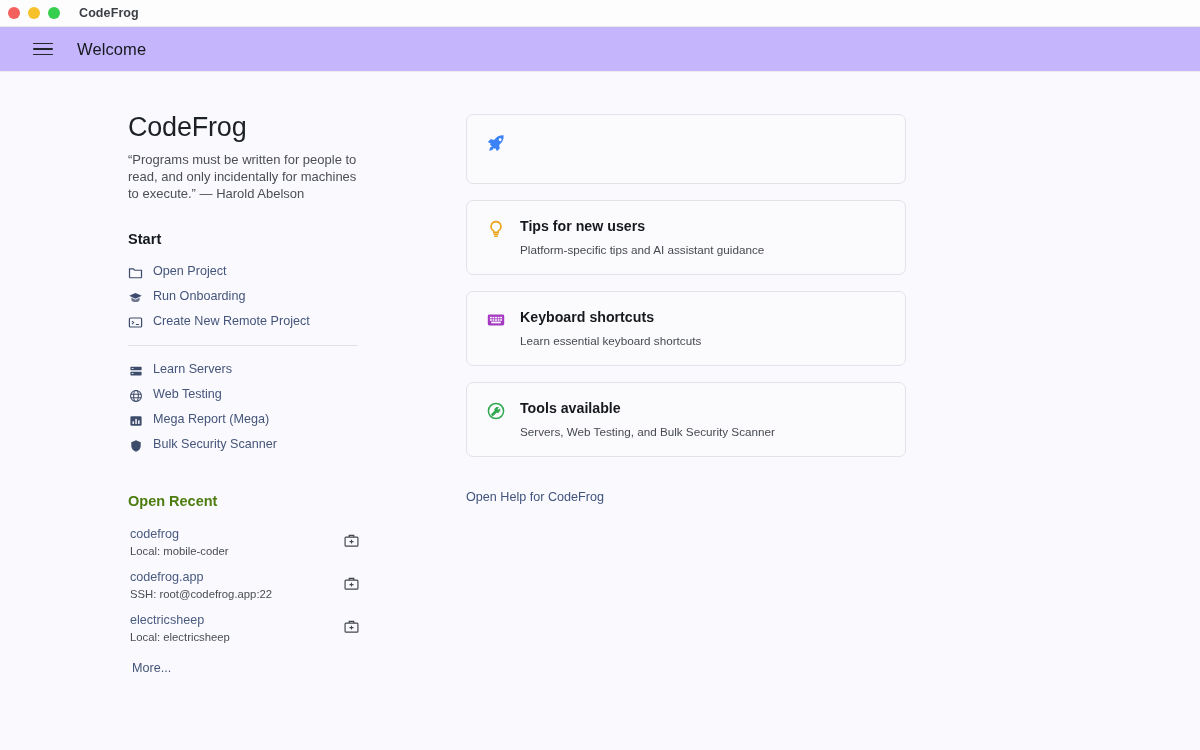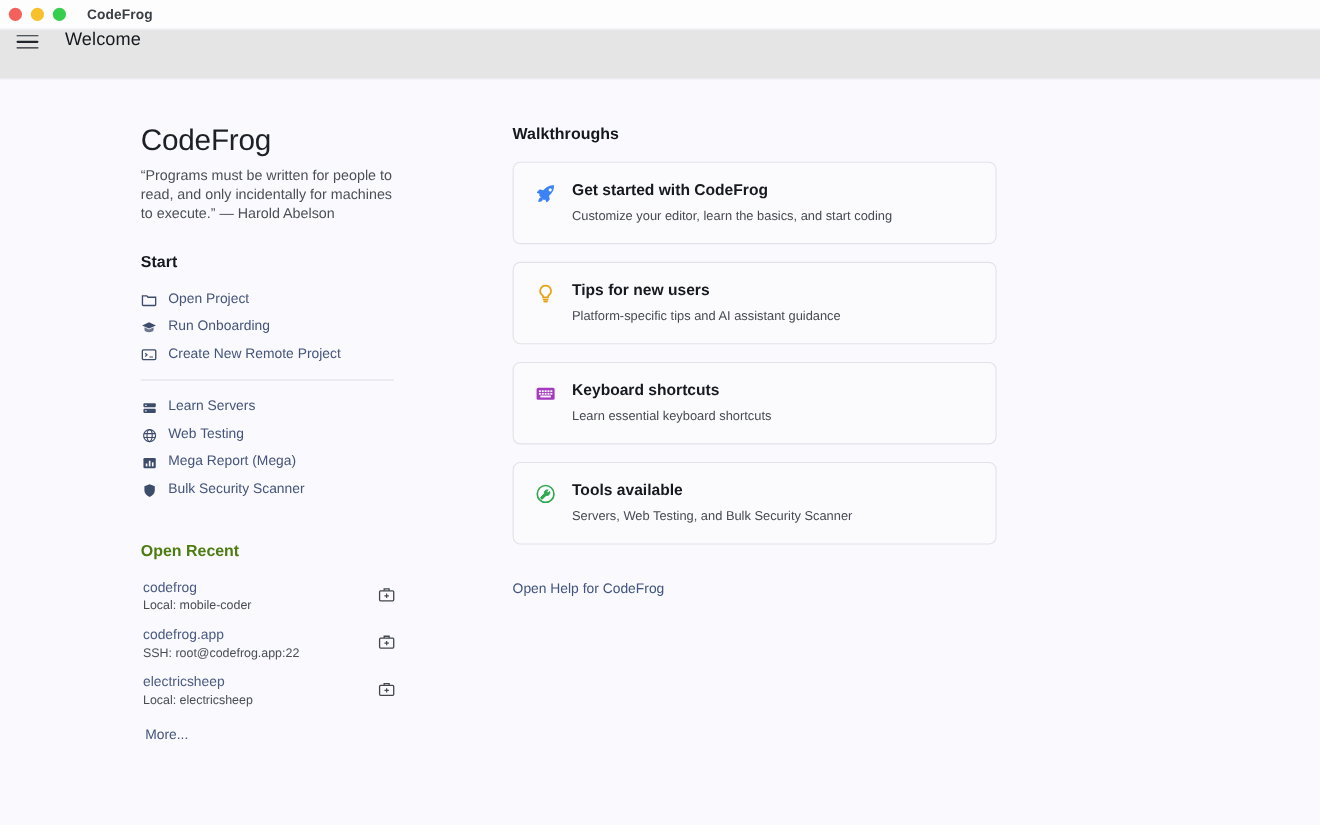--- a/index.html
+++ b/index.html
@@ -44,24 +44,24 @@
     margin-left: 19px;
     font-size: 12.5px;
     font-weight: bold;
     color: #3a3f45;
     letter-spacing: .1px;
   }
 
   
   .toolbar {
     height: 45px;
-    background: #e5e5e5;
-    display: flex;
-    align-items: flex-start;
-    padding-left: 14px;
+    background: #c4b5fd;
+    display: flex;
+    align-items: center;
+    padding-left: 32px;
     border-bottom: 1px solid #ececf2;
   }
   .hamburger {
     width: 22px; height: 22px;
     display: flex; flex-direction: column;
     justify-content: center; gap: 4px;
     cursor: pointer;
     padding: 0 1px;
   }
   .hamburger span {
@@ -397,33 +397,28 @@
           </svg>
         </span>
       </div>
 
       <div class="more-link">More...</div>
     </div>
   </div>
 
   <div class="col-right">
 
-    <div class="walk-head">Walkthroughs</div>
 
     <div class="card">
       <span class="card-ico">
         <svg width="20" height="20" viewBox="0 0 20 20" fill="#3b82f6">
           <path d="M17.6 2.4c-3.2-.3-6 .9-8.1 3L8 6.9 5.1 6.3a1 1 0 0 0-.9.3L2.3 8.5c-.3.3-.2.8.2 1l2.3.9-.4.4a.8.8 0 0 0 0 1.1l3.7 3.7a.8.8 0 0 0 1.1 0l.4-.4.9 2.3c.2.4.7.5 1 .2l1.9-1.9a1 1 0 0 0 .3-.9l-.6-2.9 1.5-1.5c2.1-2.1 3.3-4.9 3-8.1zm-4.4 5.3a1.45 1.45 0 1 1 2.05-2.05 1.45 1.45 0 0 1-2.05 2.05z"></path>
           <path d="M4.6 14.1c-.9.9-1.3 3.6-1.3 3.6s2.7-.4 3.6-1.3a1.63 1.63 0 1 0-2.3-2.3z"></path>
         </svg>
       </span>
-      <div>
-        <div class="card-title">Get started with CodeFrog</div>
-        <div class="card-sub">Customize your editor, learn the basics, and start coding</div>
-      </div>
     </div>
 
     <div class="card">
       <span class="card-ico">
         <svg width="20" height="20" viewBox="0 0 20 20" fill="none" stroke="#e8a317" stroke-width="1.6">
           <path d="M10 2.6a4.9 4.9 0 0 0-2.9 8.85c.45.35.7.85.7 1.4v.55h4.4v-.55c0-.55.25-1.05.7-1.4A4.9 4.9 0 0 0 10 2.6z"></path>
           <path d="M8.1 15.3h3.8M8.7 17.2h2.6" stroke-linecap="round"></path>
         </svg>
       </span>
       <div>

